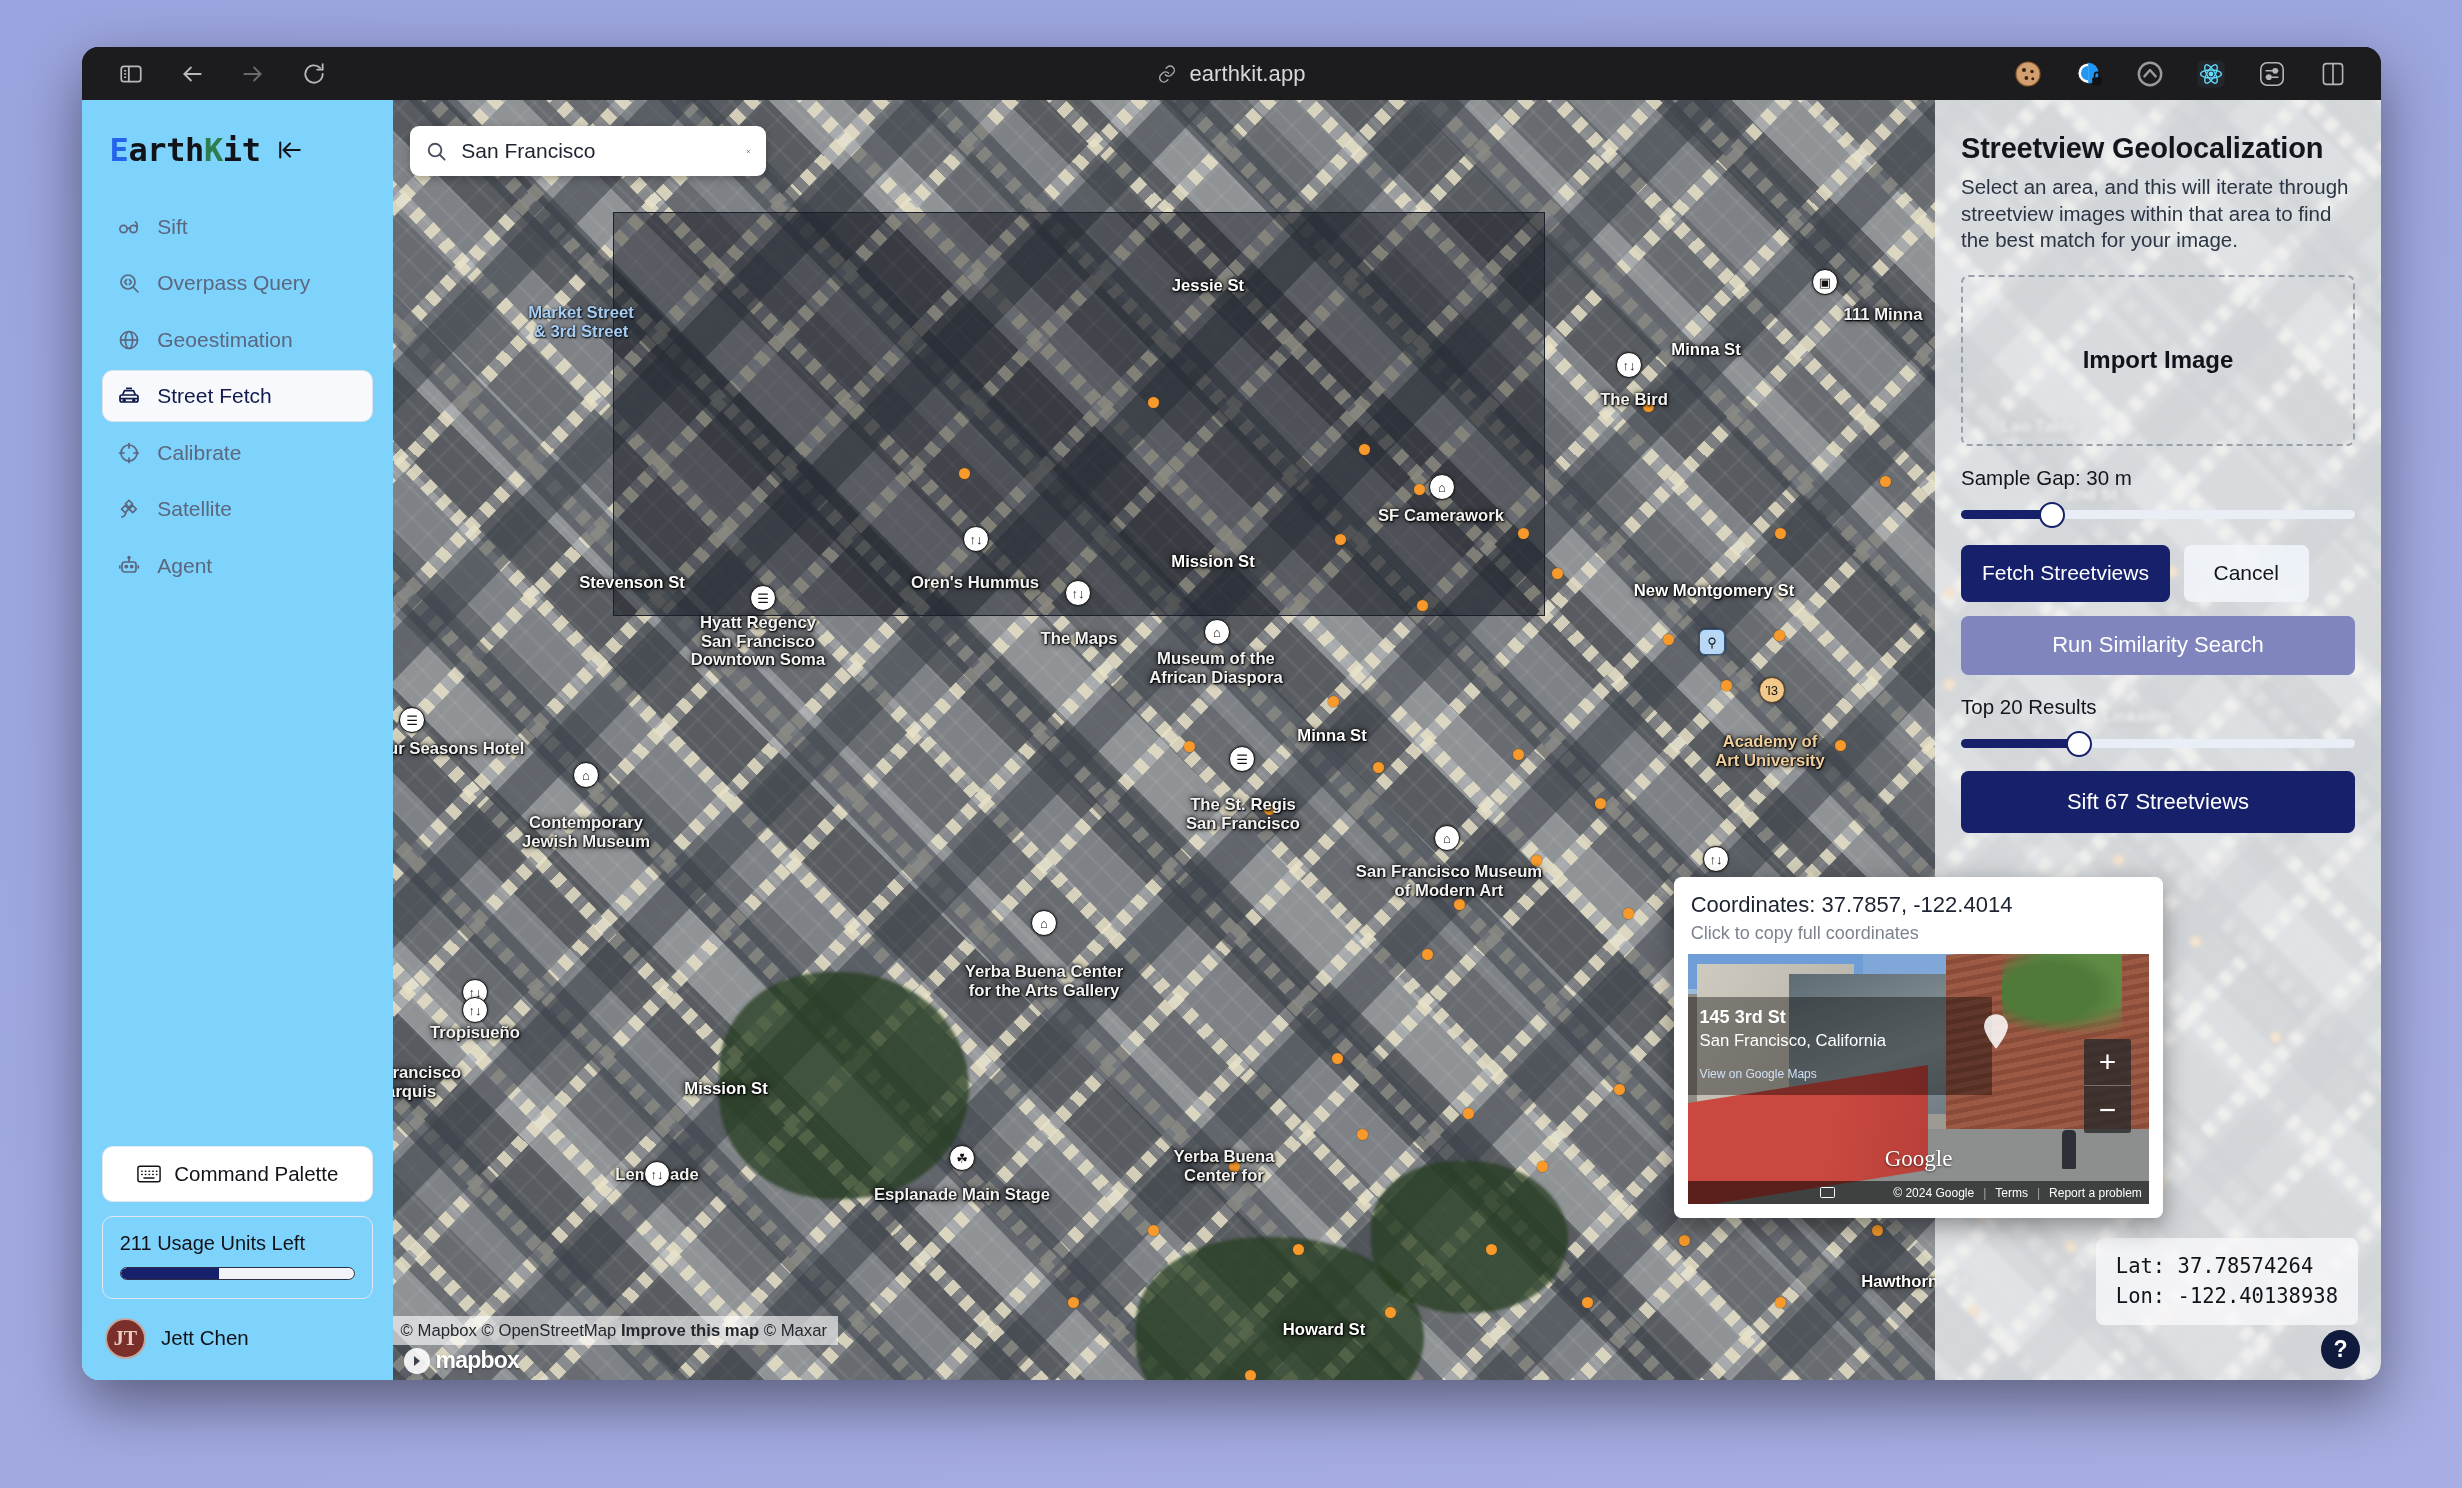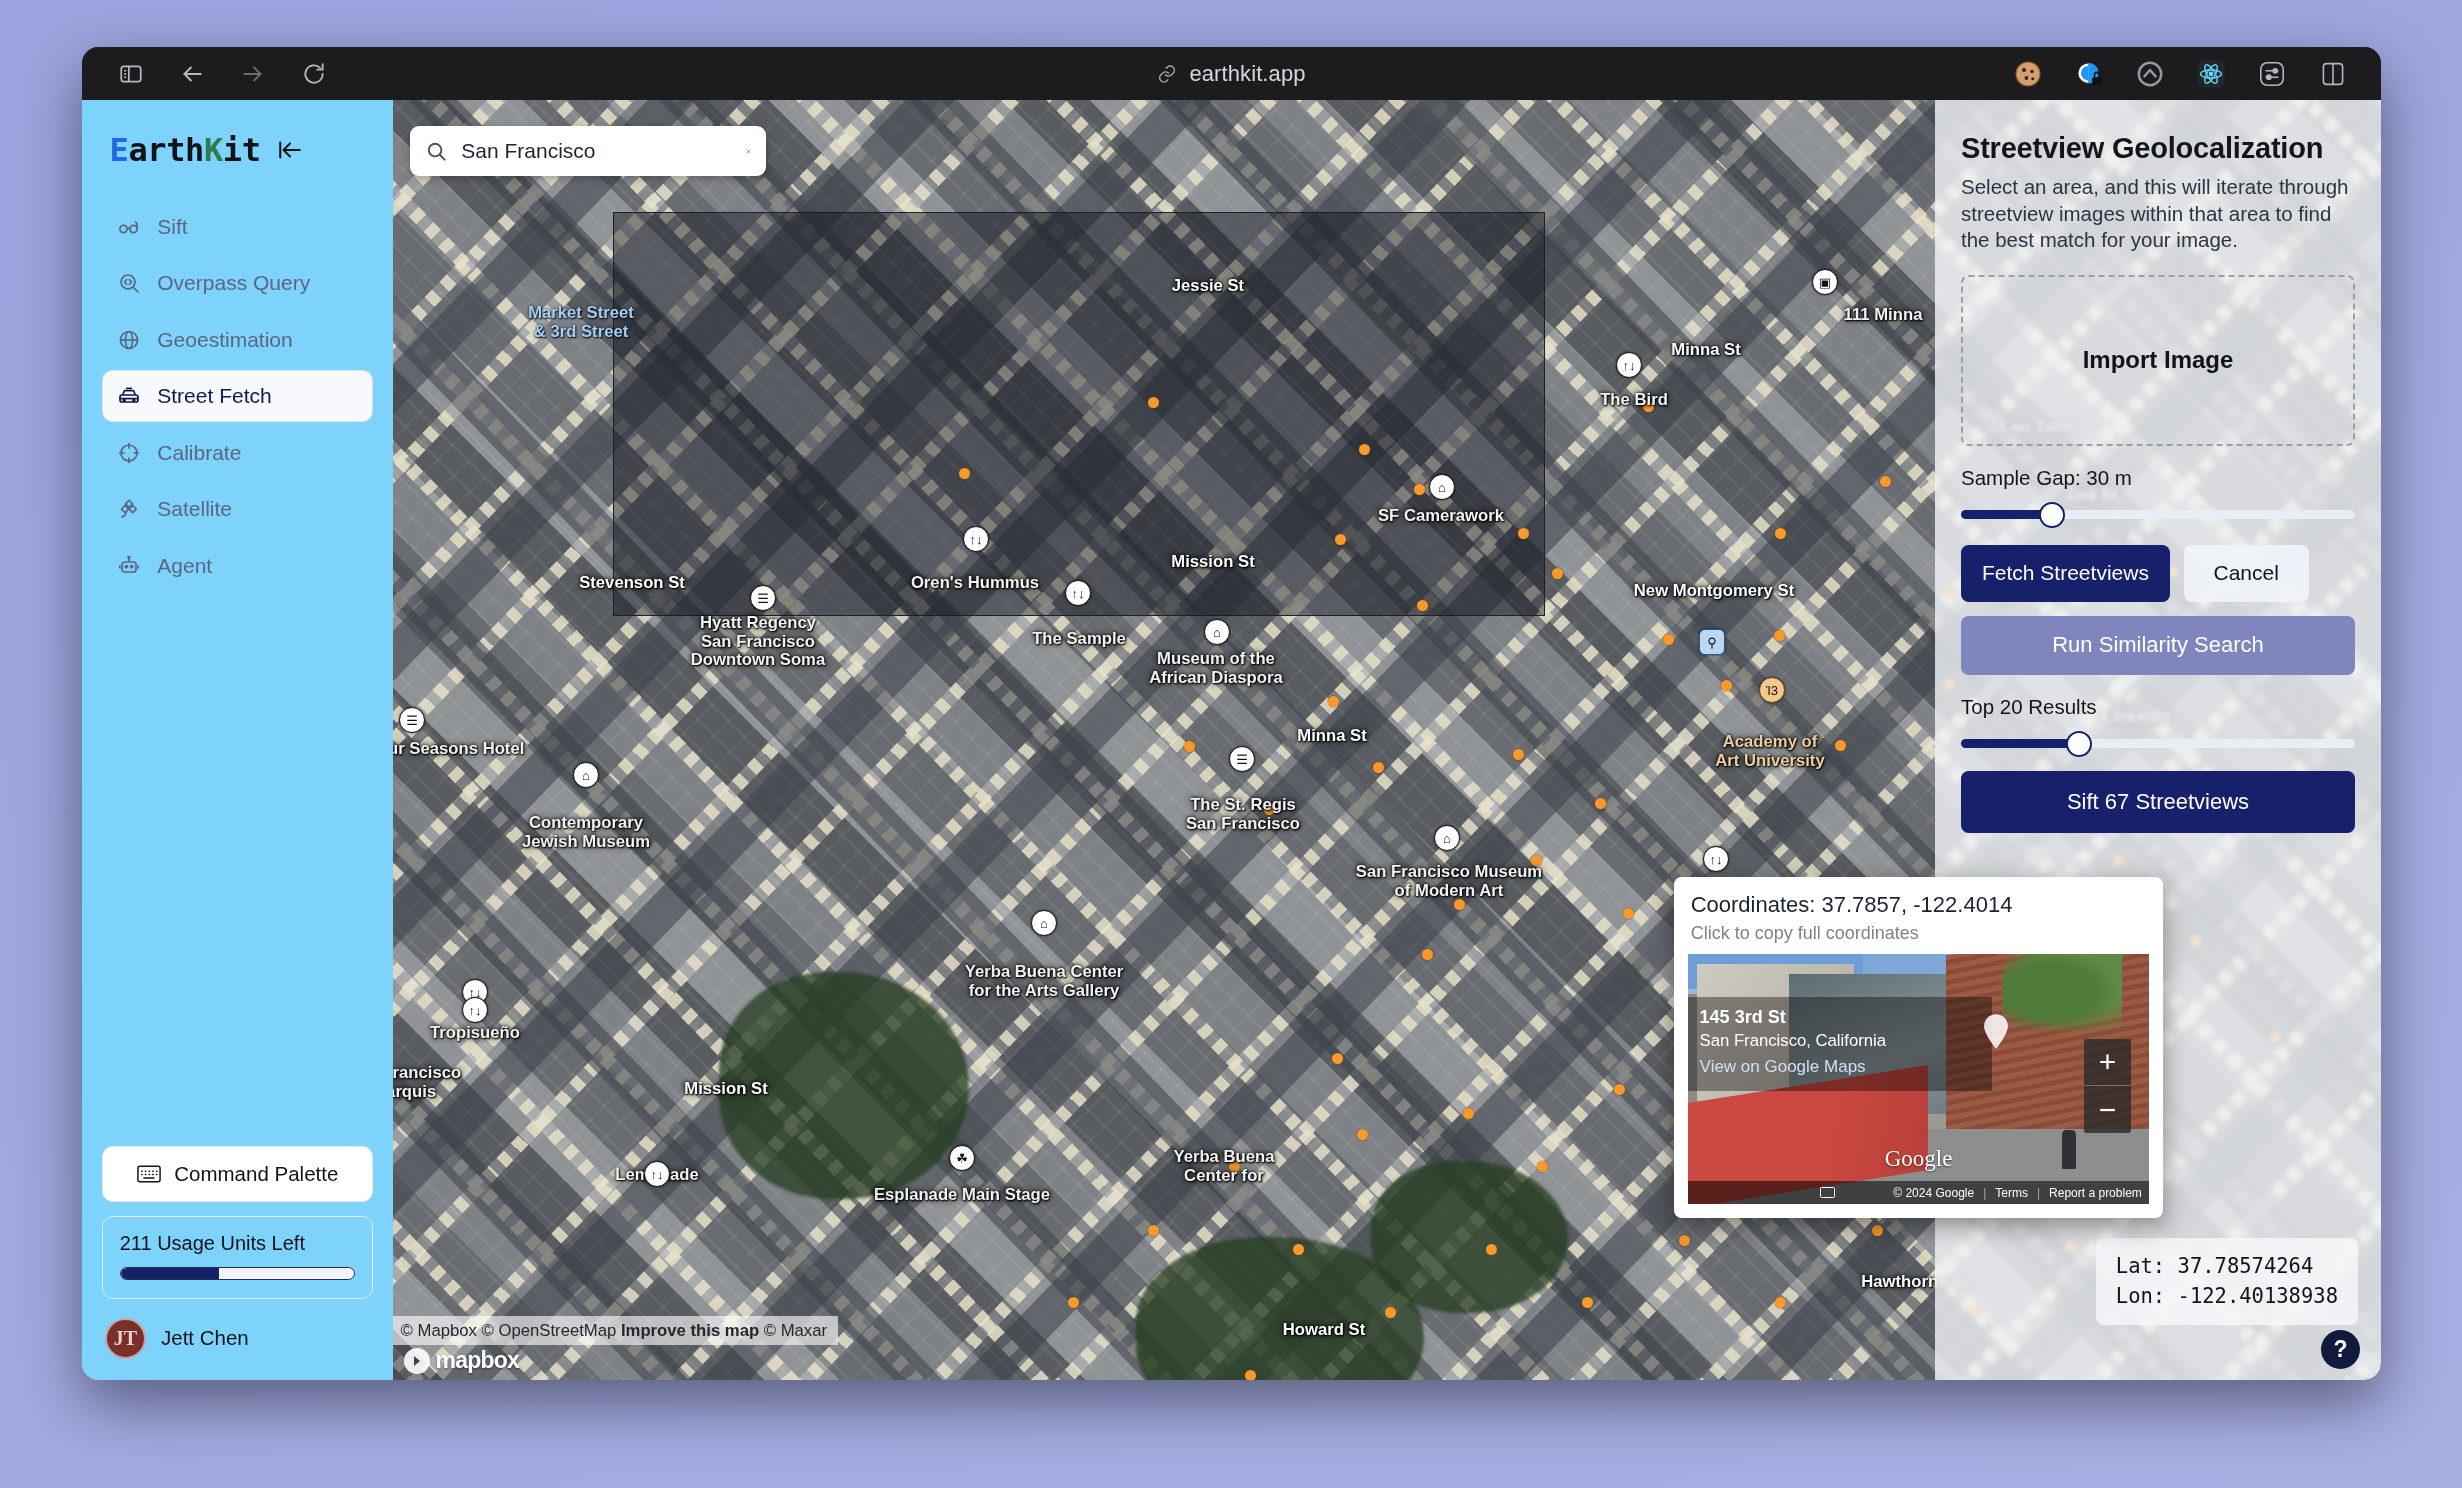--- a/index.html
+++ b/index.html
@@ -310,21 +310,21 @@
     position:absolute; right:16%; bottom:14%; width:13.6px; height:39px;
     background:#2f2f37; border-radius: 4.5px 4.5px 1.5px 1.5px;
   }
   #sv-info {
     position: absolute; left: 0; top: 17%; width: 66%;
     background: rgba(0,0,0,.38); color: #fff;
     padding: 10.6px 12px 13.6px 12px;
   }
   #sv-info .a1 { font-size: 18px; font-weight: 700; }
   #sv-info .a2 { font-size: 16.7px; margin-top: 3px; }
-  #sv-info .a3 { font-size: 17px; margin-top: 6px; color: #cfe0f5; cursor: pointer; }
+  #sv-info .a3 { font-size: 12px; margin-top: 16px; color: #cfe0f5; cursor: pointer; }
   #sv-pin {
     position: absolute; left: 64%; top: 24%;
     width: 26px; height: 35px; color: #fff; opacity: .85;
   }
   #sv-pin svg { width:100%;height:100%;display:block; }
   #sv-zoom {
     position: absolute; right: 4%; top: 34%;
     width: 47px; background: rgba(40,40,40,.78); border-radius: 2.3px;
     display:flex; flex-direction: column;
   }
@@ -786,21 +786,21 @@
 &amp; 3rd Street</div>
             <div class="mlabel " style="left: 1490px; top: 206px;">111 Minna</div>
             <div class="mlabel street" style="left: 815px; top: 177px;">Jessie St</div>
             <div class="mlabel " style="left: 1241px; top: 291px;">The Bird</div>
             <div class="mlabel street" style="left: 1313px; top: 241px;">Minna St</div>
             <div class="mlabel street" style="left: 239px; top: 474px;">Stevenson St</div>
             <div class="mlabel " style="left: 365px; top: 514px;">Hyatt Regency
 San Francisco
 Downtown Soma</div>
             <div class="mlabel " style="left: 582px; top: 474px;">Oren's Hummus</div>
-            <div class="mlabel " style="left: 686px; top: 530px;">The Sample</div>
+            <div class="mlabel " style="left: 686px; top: 530px;">The Maps</div>
             <div class="mlabel street" style="left: 820px; top: 453px;">Mission St</div>
             <div class="mlabel " style="left: 1048px; top: 407px;">SF Camerawork</div>
             <div class="mlabel " style="left: 823px; top: 550px;">Museum of the
 African Diaspora</div>
             <div class="mlabel street" style="left: 1321px; top: 482px;">New Montgomery St</div>
             <div class="mlabel street" style="left: 939px; top: 627px;">Minna St</div>
             <div class="mlabel tan" style="left: 1377px; top: 633px;">Academy of
 Art University</div>
             <div class="mlabel " style="left: 53px; top: 640px;">Four Seasons Hotel</div>
             <div class="mlabel " style="left: 193px; top: 714px;">Contemporary

